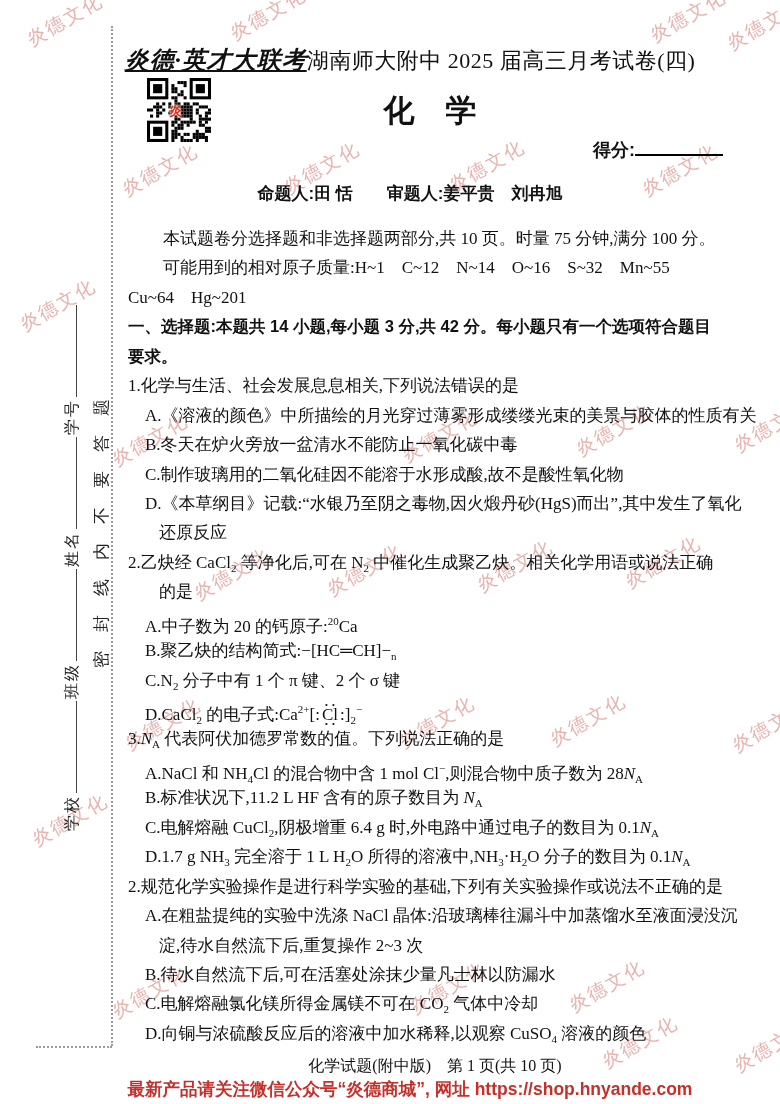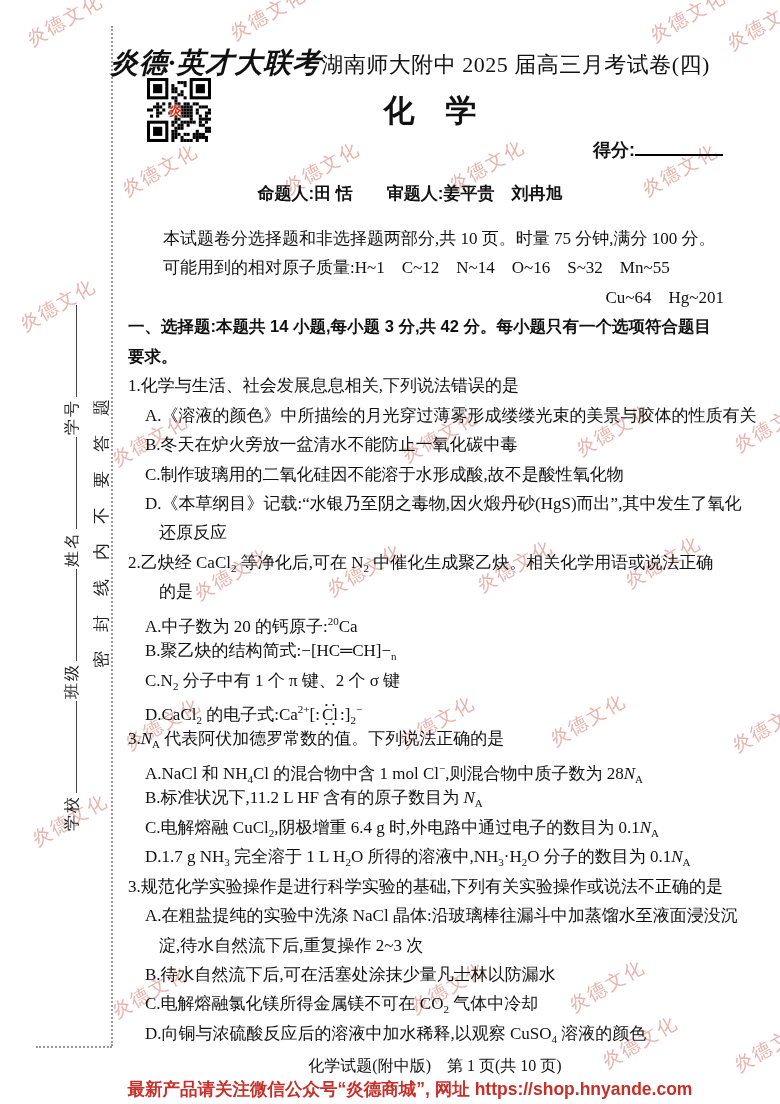--- a/index.html
+++ b/index.html
@@ -20,41 +20,41 @@
                 transform:rotate(-90deg);white-space:nowrap;font-size:16px;color:#222;
                 letter-spacing:2px;}
   .fields-strip .bl{display:inline-block;width:92px;height:15px;
                     border-bottom:1px solid #444;margin:0 2px;}
   .seal-strip{position:absolute;left:-46px;top:512px;width:296px;height:24px;
               transform:rotate(-90deg);white-space:nowrap;font-size:17px;color:#222;
               letter-spacing:19px;text-align:center;}
 
   
   .hdr{position:absolute;left:40px;top:44px;width:740px;text-align:center;white-space:nowrap;}
-  .hdr .brand{font-weight:bold;font-style:italic;font-size:28px;letter-spacing:1px;}
+  .hdr .brand{font-weight:bold;font-style:italic;font-size:24px;letter-spacing:1px;text-decoration:underline;}
   .hdr .rest{font-size:22px;letter-spacing:0.5px;}
   .qr{position:absolute;left:147px;top:78px;width:64px;height:64px;}
   .qr .logo{position:absolute;left:22px;top:24px;font-size:13px;color:#e02814;
             text-shadow:0 0 2px #fff,0 0 3px #fff;font-weight:bold;}
   .subject{position:absolute;left:60px;top:90px;width:740px;text-align:center;
            font-family:"Liberation Sans","DejaVu Sans",sans-serif;
            font-weight:bold;font-size:31px;}
   .score{position:absolute;left:593px;top:136px;white-space:nowrap;
          font-family:"Liberation Sans","DejaVu Sans",sans-serif;
          font-weight:bold;font-size:18px;text-align:right;}
   .score .scoreline{display:inline-block;width:88px;height:18px;border-bottom:2px solid #000;}
   .setters{position:absolute;left:40px;top:182px;width:740px;text-align:center;
            font-family:"Liberation Sans","DejaVu Sans",sans-serif;
            font-weight:bold;font-size:17px;}
 
   
   .body{position:absolute;left:128px;top:224px;width:596px;font-size:17px;line-height:29.45px;}
   .line{height:29.45px;white-space:nowrap;}
   .pad2{padding-left:35px;}
-  .center{text-align:right;}
+  .center{text-align:left;}
   .boldline{font-family:"Liberation Sans","DejaVu Sans",sans-serif;
             font-weight:bold;font-size:16.5px;}
   .ind1{padding-left:17px;}
   .ind2{padding-left:31px;}
   sub{font-size:11px;}
   sup{font-size:11px;}
   i{font-style:italic;}
   .lewis{position:relative;display:inline-block;padding:0 2px;text-align:right;}
   .lewis::before{content:"\00B7\2009\00B7";position:absolute;top:-10px;left:50%;
                  transform:translateX(-50%);font-size:13px;font-weight:bold;}
@@ -276,21 +276,21 @@
       <div class="line ind2">的是</div>
       <div class="line ind1">A.中子数为 20 的钙原子:<sup>20</sup>Ca</div>
       <div class="line ind1">B.聚乙炔的结构简式:−[HC═CH]−<sub>n</sub></div>
       <div class="line ind1">C.N<sub>2</sub> 分子中有 1 个 π 键、2 个 σ 键</div>
       <div class="line ind1">D.CaCl<sub>2</sub> 的电子式:Ca<sup>2+</sup>[:<span class="lewis">Cl</span>:]<sub>2</sub><sup>−</sup></div>
       <div class="line ">3.<i>N</i><sub>A</sub> 代表阿伏加德罗常数的值。下列说法正确的是</div>
       <div class="line ind1">A.NaCl 和 NH<sub>4</sub>Cl 的混合物中含 1 mol Cl<sup>−</sup>,则混合物中质子数为 28<i>N</i><sub>A</sub></div>
       <div class="line ind1">B.标准状况下,11.2 L HF 含有的原子数目为 <i>N</i><sub>A</sub></div>
       <div class="line ind1">C.电解熔融 CuCl<sub>2</sub>,阴极增重 6.4 g 时,外电路中通过电子的数目为 0.1<i>N</i><sub>A</sub></div>
       <div class="line ind1">D.1.7 g NH<sub>3</sub> 完全溶于 1 L H<sub>2</sub>O 所得的溶液中,NH<sub>3</sub>·H<sub>2</sub>O 分子的数目为 0.1<i>N</i><sub>A</sub></div>
-      <div class="line ">3.规范化学实验操作是进行科学实验的基础,下列有关实验操作或说法不正确的是</div>
+      <div class="line ">2.规范化学实验操作是进行科学实验的基础,下列有关实验操作或说法不正确的是</div>
       <div class="line ind1">A.在粗盐提纯的实验中洗涤 NaCl 晶体:沿玻璃棒往漏斗中加蒸馏水至液面浸没沉</div>
       <div class="line ind2">淀,待水自然流下后,重复操作 2~3 次</div>
       <div class="line ind1">B.待水自然流下后,可在活塞处涂抹少量凡士林以防漏水</div>
       <div class="line ind1">C.电解熔融氯化镁所得金属镁不可在 CO<sub>2</sub> 气体中冷却</div>
       <div class="line ind1">D.向铜与浓硫酸反应后的溶液中加水稀释,以观察 CuSO<sub>4</sub> 溶液的颜色</div>
     </div>
 
   <div class="footer-page">化学试题(附中版)　第 1 页(共 10 页)</div>
 
   <div class="footer-promo" id="footer-promo" style="color: rgb(197, 48, 42);">最新产品请关注微信公众号“炎德商城”, 网址 https://shop.hnyande.com</div>

